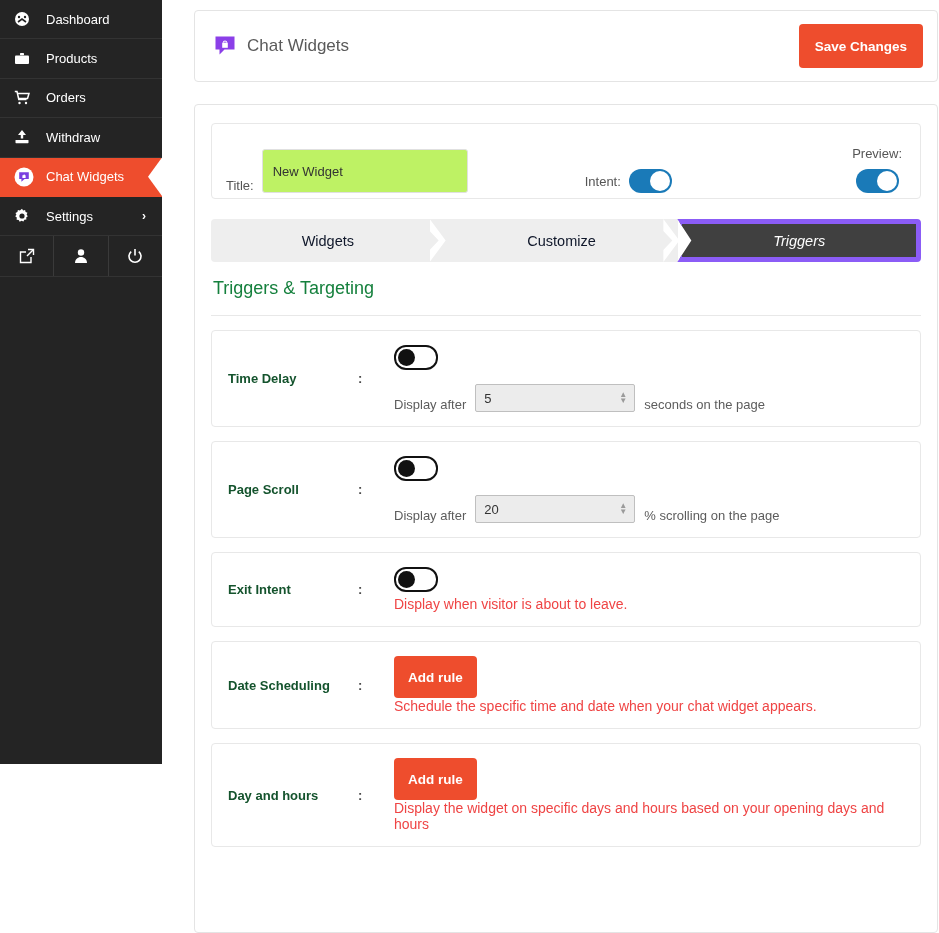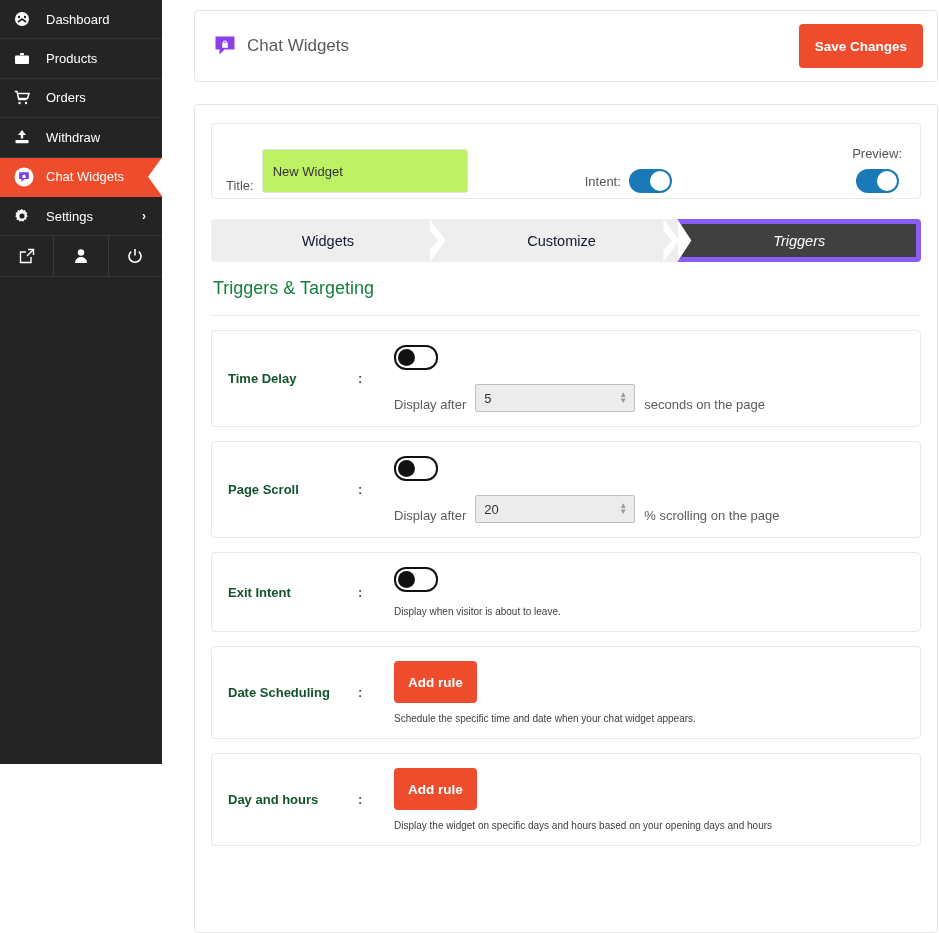--- a/index.html
+++ b/index.html
@@ -216,21 +216,21 @@
     padding: 0 8px;
     font-size:13px; color:#333333;
     font-family:"Liberation Sans", sans-serif;
     display:flex; align-items:center;
     position:relative;
   }
   .num-input .spin {
     position:absolute; right:7px; top:50%; transform:translateY(-50%);
     display:flex; flex-direction:column; gap:1px; color:#9a9a9a; line-height:6px; font-size:8px;
   }
-  .desc { font-size:10px; color:#404040; margin-top: 10px; display:block; }
+  .desc { font-size:14px; color:#ef4444; display:block; }
   .btn-addrule {
     background:#ee4d2d; color:#ffffff;
     border:none; border-radius:4px;
     font-size:13.5px; font-weight:bold;
     padding: 12px 14px; height: 42px; cursor:pointer;
     font-family:"Liberation Sans", sans-serif;
   }
 </style>
 </head>
 <body>

